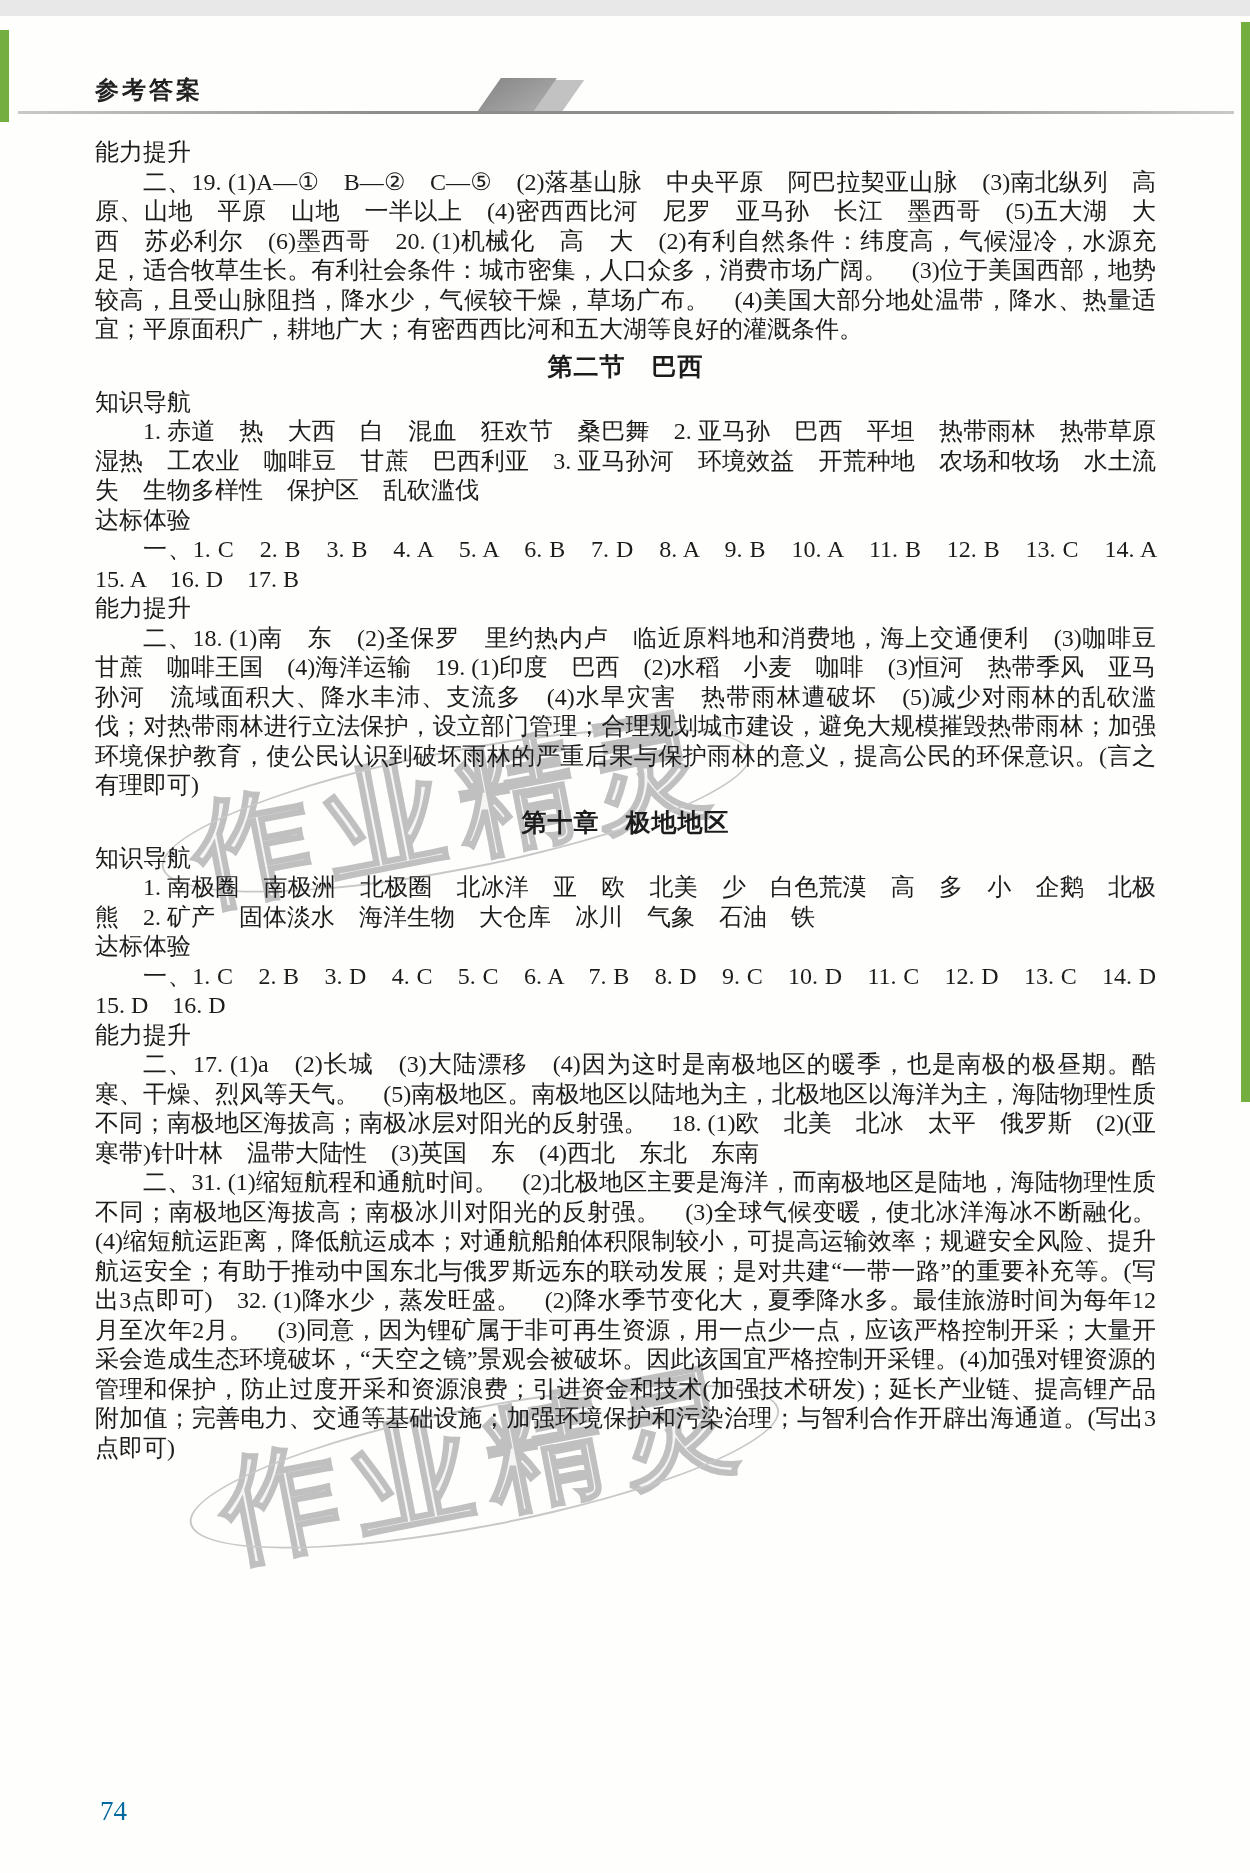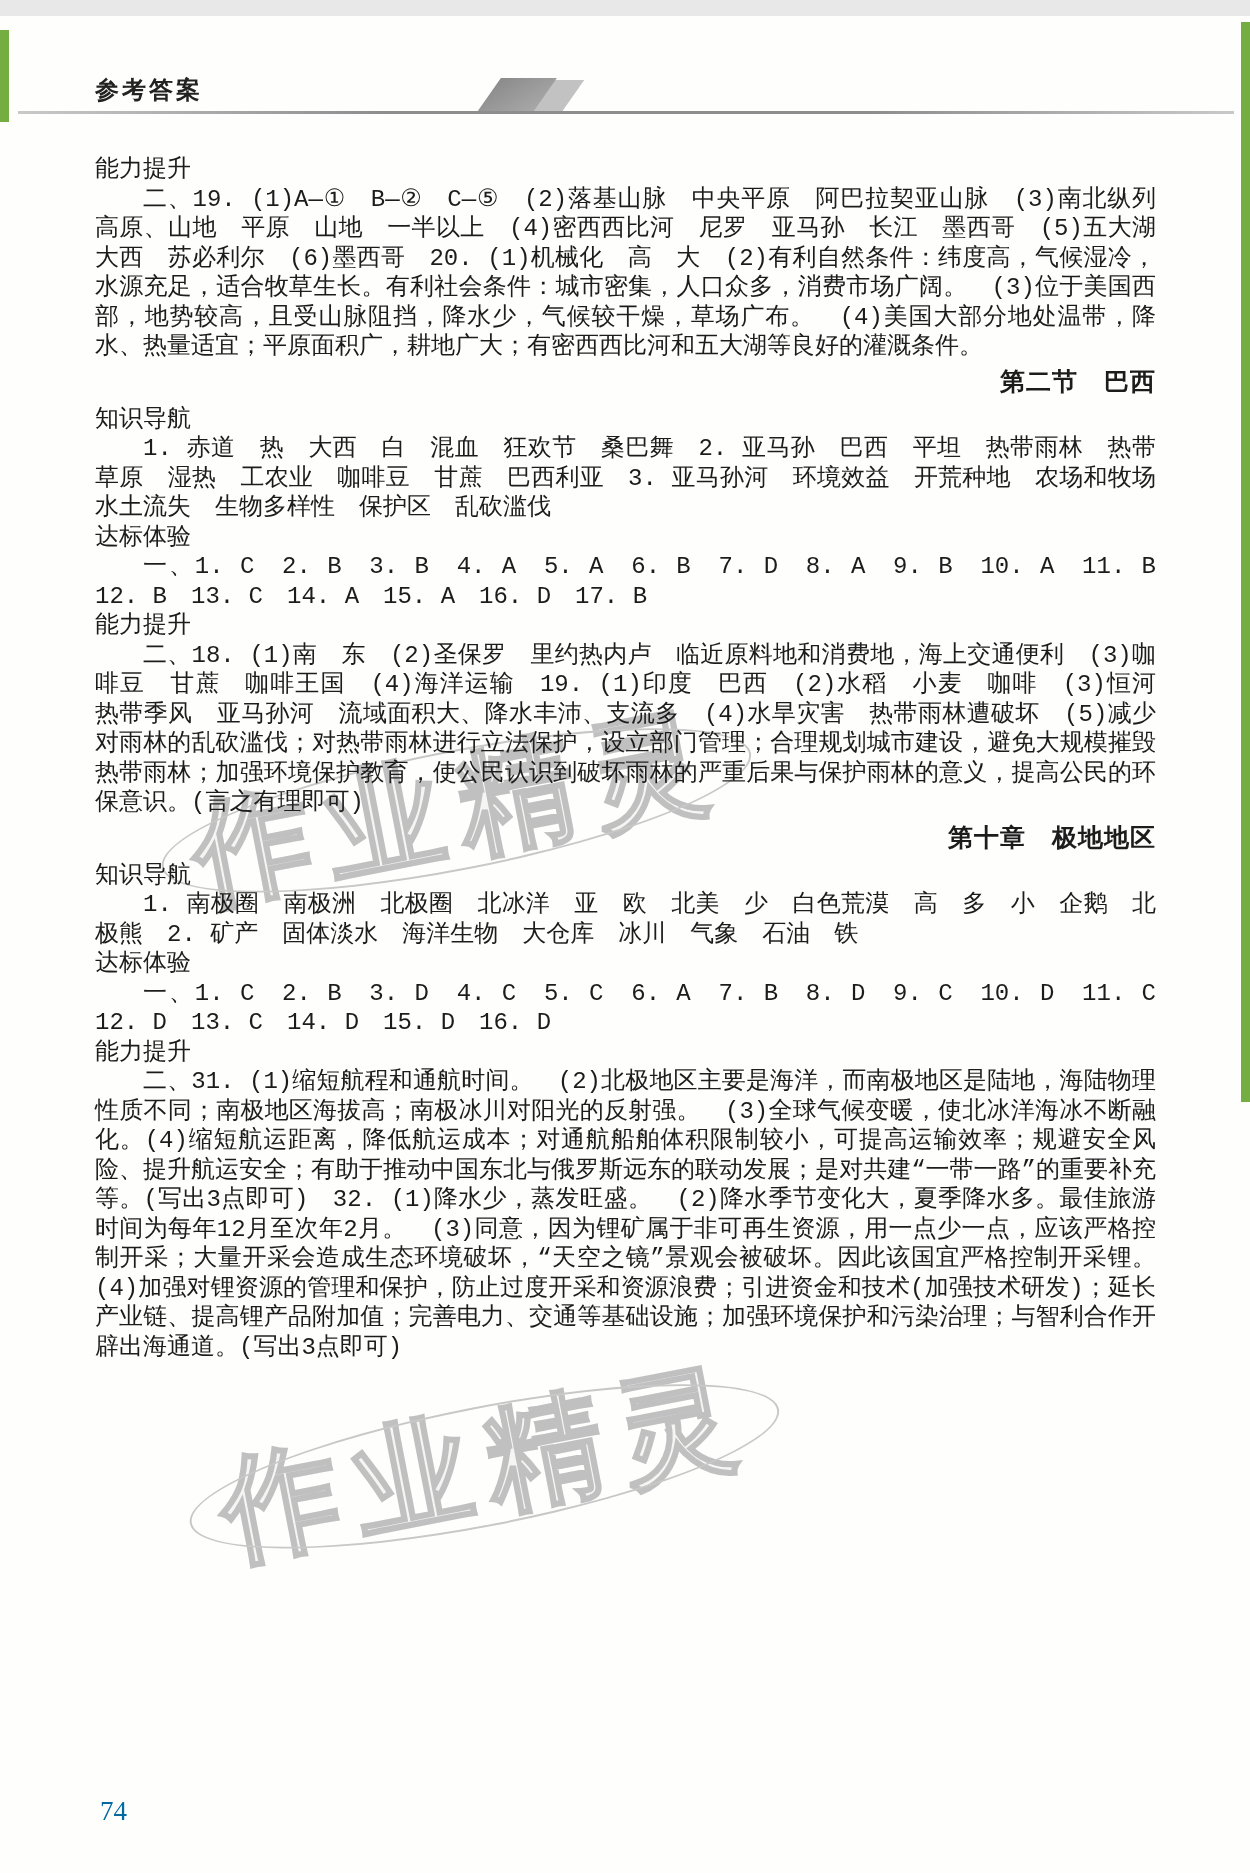--- a/index.html
+++ b/index.html
@@ -60,35 +60,34 @@
   .wm-1 { left: 190px; top: 712px; }
   .wm-2 { left: 218px; top: 1368px; }
   .wm-ellipse {
     position: absolute; left: -34px; top: 22px;
     width: 600px; height: 120px;
     border: 2px solid #c8c8c8;
     border-radius: 50%;
   }
   
   .content {
-    position: absolute; left: 95px; right: 94px; top: 139px;
+    position: absolute; left: 95px; right: 94px; top: 122px;
     z-index: 2;
-    font-family: Liberation Mono, monospace;
   }
   .h-sub {
     font-size: 24px; line-height: 29.5px;
     text-align: left;
   }
   .body-p {
     font-size: 24px; line-height: 29.5px;
     text-align: justify; text-justify: inter-ideograph;
     text-indent: 2em;
   }
   .section-title {
-    font-size: 25px; font-weight: bold; text-align: right;
+    font-size: 25px; font-weight: bold; text-align: center;
     line-height: 30px; margin: 7px 0 6px 0;
     letter-spacing: 1px;
   }
   .page-number {
     position: absolute; left: 100px; bottom: 62px;
     font-size: 27px; color: #0369a1; z-index: 2;
     font-family: "Liberation Serif", "DejaVu Serif", serif;
   }
 </style>
 </head>
@@ -129,20 +128,21 @@
     <p class="body-p">一、1. C　2. B　3. B　4. A　5. A　6. B　7. D　8. A　9. B　10. A　11. B　12. B　13. C　14. A　15. A　16. D　17. B</p>
     <p class="h-sub">能力提升</p>
     <p class="body-p">二、18. (1)南　东　(2)圣保罗　里约热内卢　临近原料地和消费地，海上交通便利　(3)咖啡豆　甘蔗　咖啡王国　(4)海洋运输　19. (1)印度　巴西　(2)水稻　小麦　咖啡　(3)恒河　热带季风　亚马孙河　流域面积大、降水丰沛、支流多　(4)水旱灾害　热带雨林遭破坏　(5)减少对雨林的乱砍滥伐；对热带雨林进行立法保护，设立部门管理；合理规划城市建设，避免大规模摧毁热带雨林；加强环境保护教育，使公民认识到破坏雨林的严重后果与保护雨林的意义，提高公民的环保意识。(言之有理即可)</p>
 
     <h2 class="section-title">第十章　极地地区</h2>
     <p class="h-sub">知识导航</p>
     <p class="body-p">1. 南极圈　南极洲　北极圈　北冰洋　亚　欧　北美　少　白色荒漠　高　多　小　企鹅　北极熊　2. 矿产　固体淡水　海洋生物　大仓库　冰川　气象　石油　铁</p>
     <p class="h-sub">达标体验</p>
     <p class="body-p">一、1. C　2. B　3. D　4. C　5. C　6. A　7. B　8. D　9. C　10. D　11. C　12. D　13. C　14. D　15. D　16. D</p>
     <p class="h-sub">能力提升</p>
+    <p class="body-p">二、17. (1)a　(2)长城　(3)大陆漂移　(4)因为这时是南极地区的暖季，也是南极的极昼期。酷寒、干燥、烈风等天气。　(5)南极地区。南极地区以陆地为主，北极地区以海洋为主，海陆物理性质不同；南极地区海拔高；南极冰层对阳光的反射强。　18. (1)欧　北美　北冰　太平　俄罗斯　(2)(亚寒带)针叶林　温带大陆性　(3)英国　东　(4)西北　东北　东南</p>
 
     <p class="body-p">二、31. (1)缩短航程和通航时间。　(2)北极地区主要是海洋，而南极地区是陆地，海陆物理性质不同；南极地区海拔高；南极冰川对阳光的反射强。　(3)全球气候变暖，使北冰洋海冰不断融化。(4)缩短航运距离，降低航运成本；对通航船舶体积限制较小，可提高运输效率；规避安全风险、提升航运安全；有助于推动中国东北与俄罗斯远东的联动发展；是对共建“一带一路”的重要补充等。(写出3点即可)　32. (1)降水少，蒸发旺盛。　(2)降水季节变化大，夏季降水多。最佳旅游时间为每年12月至次年2月。　(3)同意，因为锂矿属于非可再生资源，用一点少一点，应该严格控制开采；大量开采会造成生态环境破坏，“天空之镜”景观会被破坏。因此该国宜严格控制开采锂。(4)加强对锂资源的管理和保护，防止过度开采和资源浪费；引进资金和技术(加强技术研发)；延长产业链、提高锂产品附加值；完善电力、交通等基础设施；加强环境保护和污染治理；与智利合作开辟出海通道。(写出3点即可)</p>
 
   </main>
 
   <div class="page-number">74</div>
 
 </div>
 
 </body></html>

